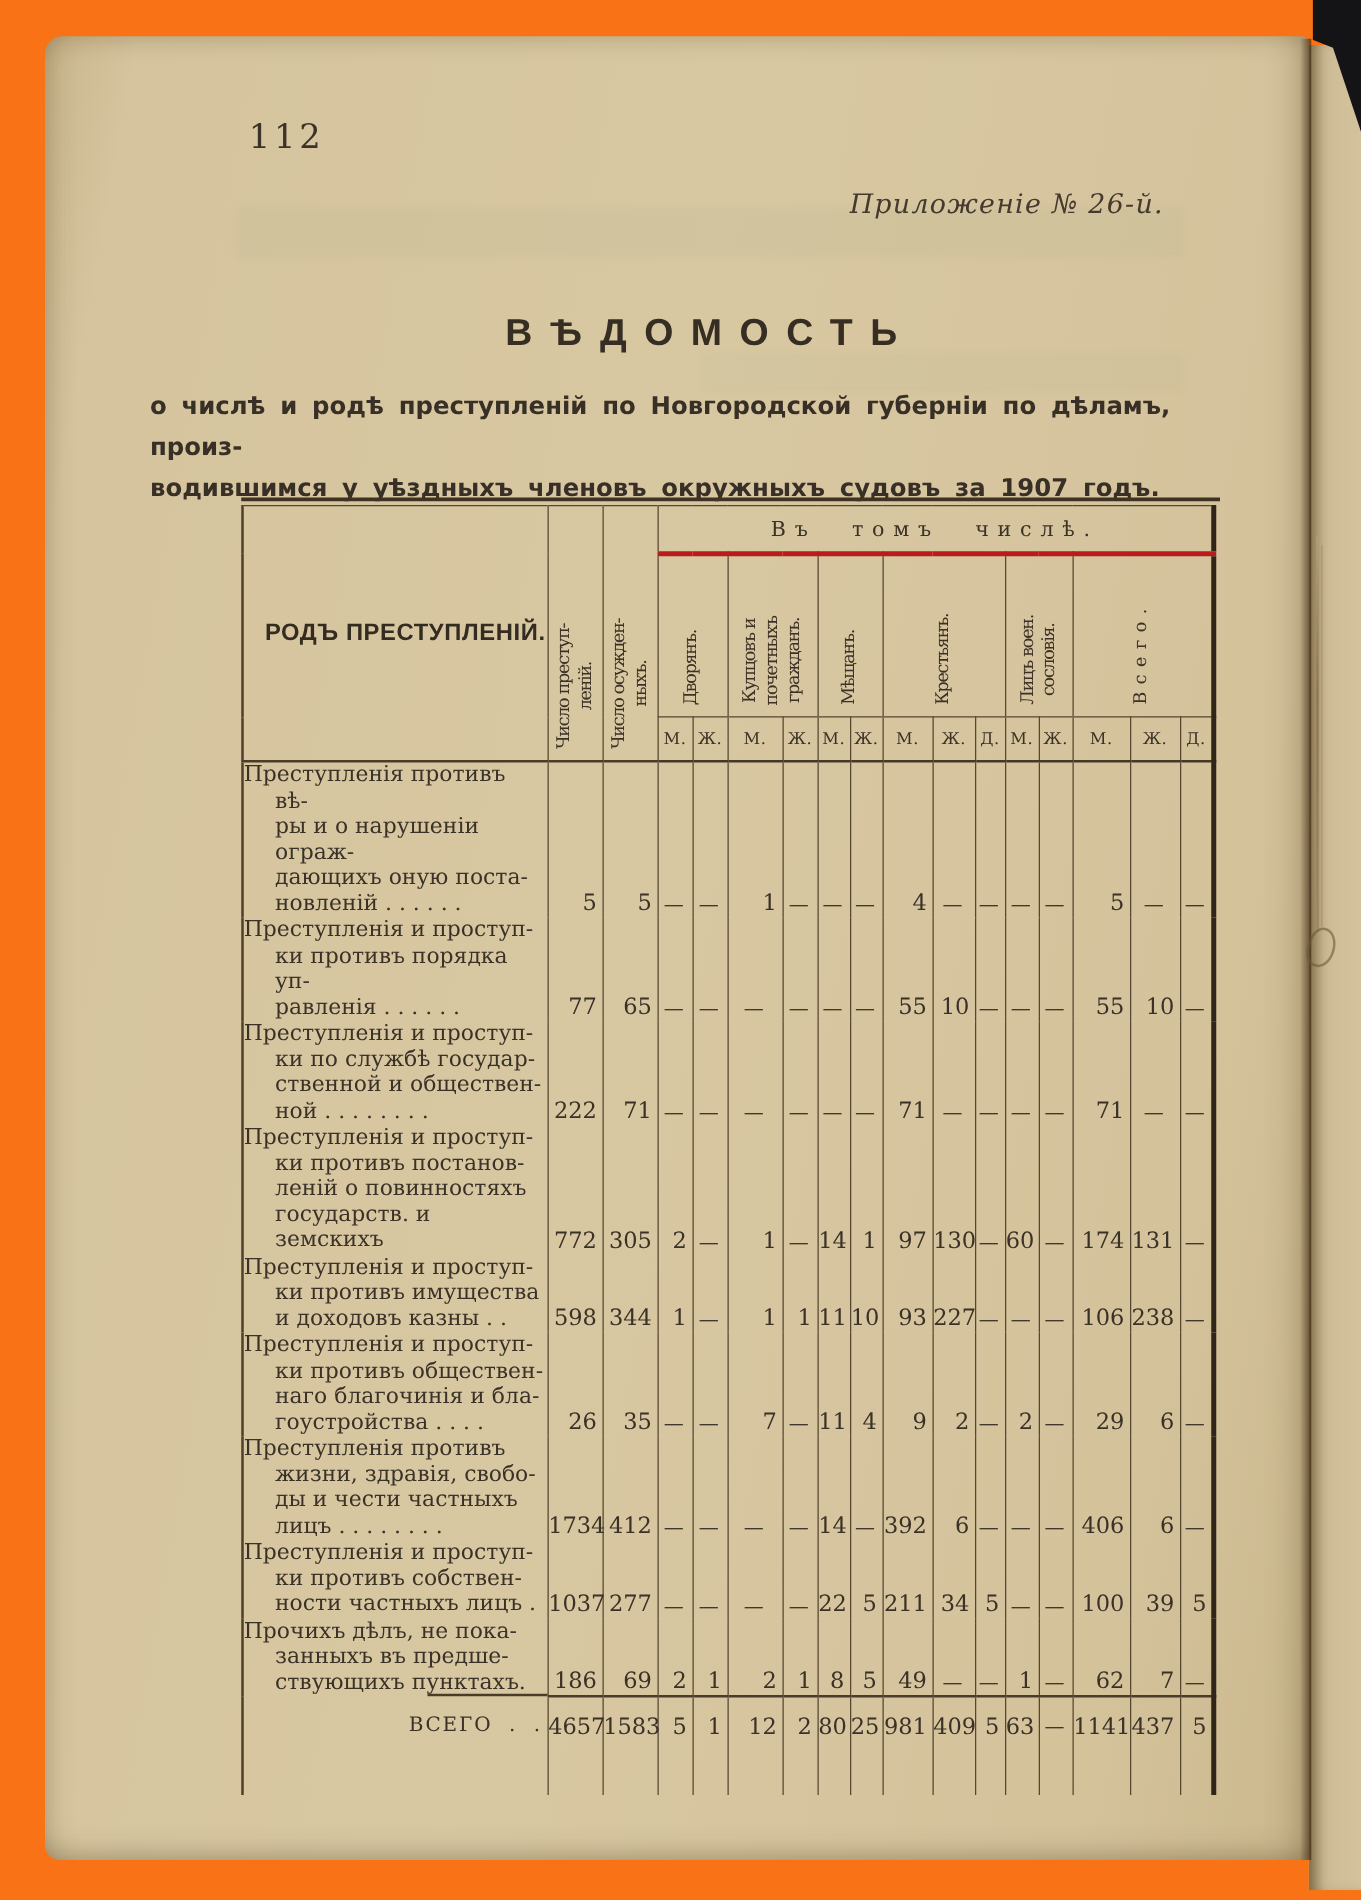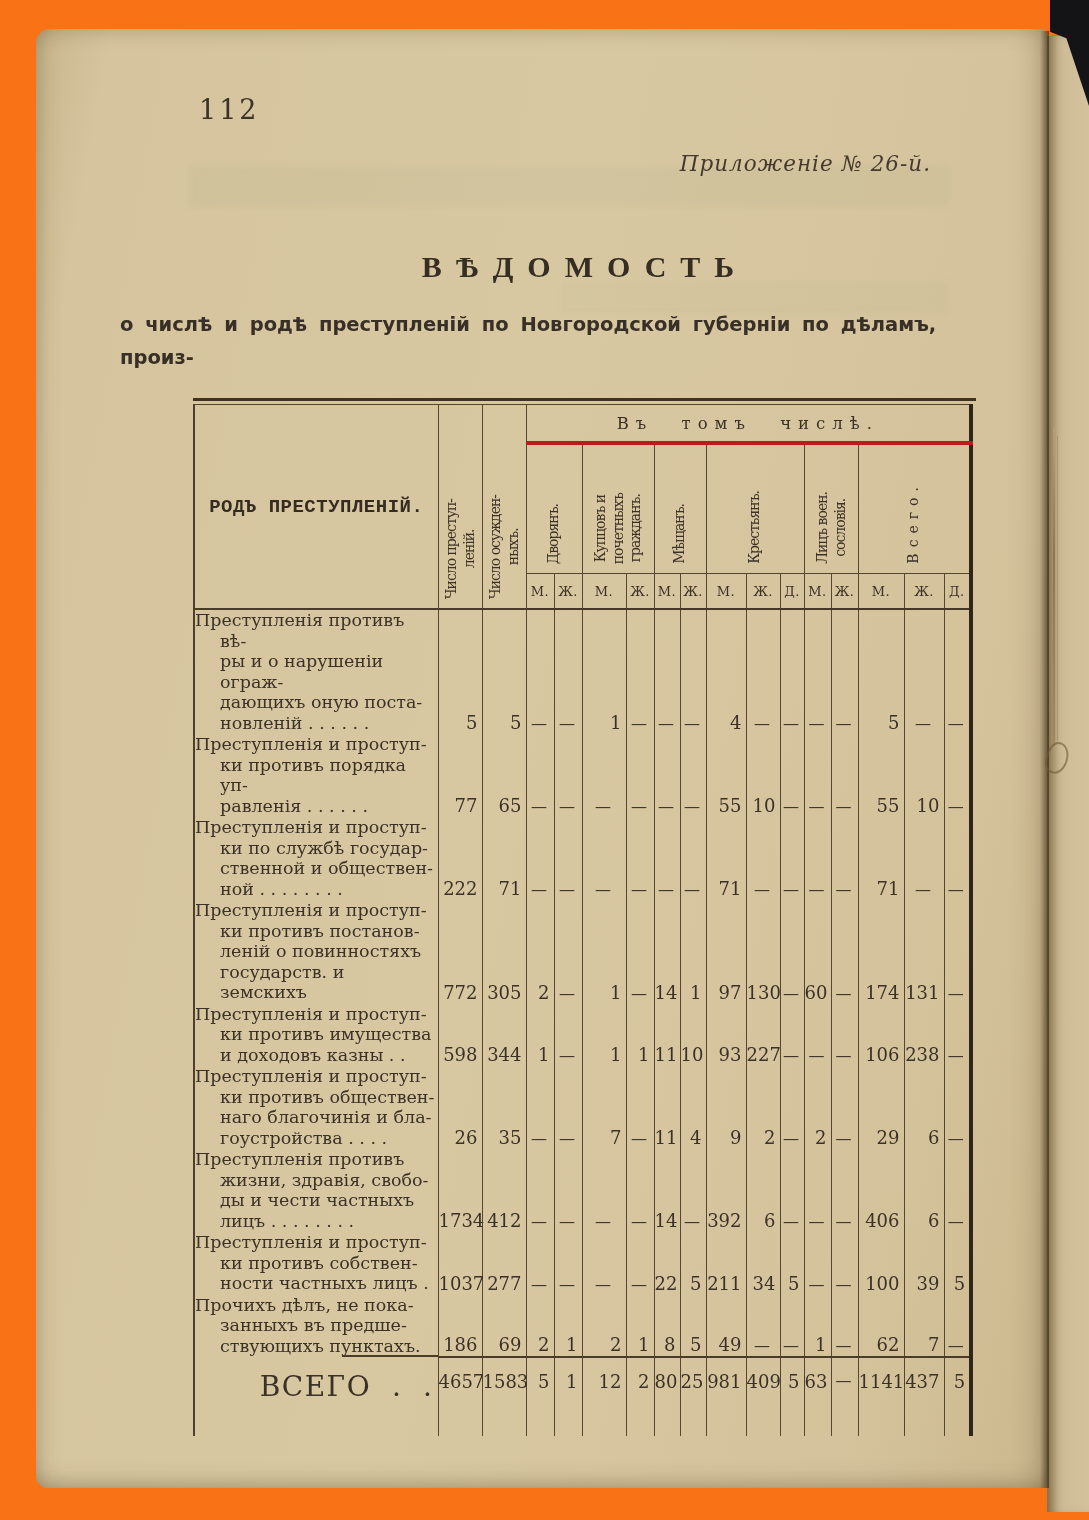--- a/index.html
+++ b/index.html
@@ -25,54 +25,54 @@
   .thread:after{content:'';position:absolute;left:7px;top:8px;width:1px;height:96%;
         background:#a9936c;}
   .thread-knot{position:absolute;left:1046px;top:742px;width:18px;height:28px;
         border:2px solid rgba(110,88,55,.8);border-radius:50% 60% 55% 50%;
         transform:rotate(18deg);opacity:.75;}
   .ghost{position:absolute;background:rgba(168,170,128,.12);filter:blur(3px);border-radius:3px;}
 
   .pagenum{position:absolute;left:199px;top:94px;font-size:27px;letter-spacing:3px;color:#3b3228;}
   .annotation{position:absolute;right:158px;top:151px;font-style:italic;font-size:21.5px;
         letter-spacing:1px;color:#443a2e;}
-  .title{position:absolute;left:170px;top:250px;width:830px;text-align:center;
-        font-family:Liberation Serif, serif;font-weight:bold;font-size:30px;
+  .title{position:absolute;left:153px;top:250px;width:830px;text-align:center;
+        font-family:Liberation Sans, sans-serif;font-weight:bold;font-size:30px;
         letter-spacing:14px;color:#362d23;}
   .subtitle{position:absolute;left:120px;top:308px;width:890px;text-align:left;
         font-family:"DejaVu Sans", sans-serif;font-weight:bold;font-size:19.5px;
         line-height:33px;word-spacing:5px;color:#38302б;color:#383026;}
 
   .tablewrap{position:absolute;left:193px;top:398px;width:783px;
         border-top:3px solid #3e3323;padding-top:3px;}
   table.main{border-collapse:collapse;table-layout:fixed;width:777px;
         border-top:1px solid #55462f;border-left:2px solid #4e402c;border-right:4px solid #2f2619;}
   th,td{margin:0;font-weight:normal;}
   .line-l{border-left:1px solid #55462f;}
-  th.lblhead{vertical-align:middle;text-align:center;
-        font-family:Liberation Mono, monospace;font-weight:bold;font-size:19px;
+  th.lblhead{vertical-align:middle;text-align:right;
+        font-family:Liberation Sans, sans-serif;font-weight:bold;font-size:19px;
         letter-spacing:.5px;color:#342b21;border-bottom:2px solid #4a3c29;}
   th.vcol{vertical-align:bottom;text-align:center;border-bottom:2px solid #4a3c29;}
   th.spanhdr{height:34px;text-align:center;vertical-align:middle;font-size:16.5px;
         letter-spacing:7px;word-spacing:16px;border-bottom:4px solid #b91c1c;color:#3b3126;}
   tr.h2row th{height:126px;vertical-align:bottom;text-align:center;border-bottom:1px solid #55462f;}
   tr.h3row th{height:32px;text-align:center;vertical-align:middle;font-size:13px;
         letter-spacing:.5px;border-bottom:2px solid #4538260;border-bottom:2px solid #453826;color:#3b3126;}
   .vh{display:inline-block;writing-mode:vertical-rl;transform:rotate(180deg);
         white-space:pre-line;font-size:14px;line-height:17.5px;letter-spacing:-1px;
         padding:4px 0 6px 0;color:#3b3126;}
   .vh.wide{letter-spacing:6px;}
   td.lbl{vertical-align:bottom;font-size:17.5px;line-height:20.5px;white-space:pre-line;
         padding:0 2px 1px 25px;text-indent:-25px;color:#3a3127;}
   td.num{vertical-align:bottom;text-align:right;font-size:18px;padding:0 4px 1px 0;color:#3a3127;}
   td.num.dash{text-align:center;padding-right:2px;font-size:16px;}
   tr.firstrow td{}
   tr.totalrow td{height:64px;vertical-align:top;padding-top:13px;}
   tr.totalrow td.num{border-top:2px solid #4a3c29;}
-  tr.totalrow td.tlbl{position:relative;text-align:right;font-size:28px;letter-spacing:1.5px;
+  tr.totalrow td.tlbl{position:relative;text-align:right;font-size:16px;letter-spacing:1.5px;
         padding-right:4px;white-space:pre;}
   tr.totalrow td.tlbl:before{content:'';position:absolute;top:-2px;right:0;width:96px;height:2px;
         background:#4a3c29;}
 </style>
 </head>
 <body>
 
 <div class="scene">
   <div class="page"></div>
   <div class="adjacent"></div>
@@ -80,21 +80,21 @@
   <div class="corner-notch"></div>
   <div class="thread"></div>
   <div class="thread-knot"></div>
   <div class="ghost" style="left:190px;top:166px;width:758px;height:40px;"></div>
   <div class="ghost" style="left:560px;top:282px;width:388px;height:32px;opacity:.7;"></div>
 
   <div class="pagenum">112</div>
   <div class="annotation">Приложеніе № 26-й.</div>
   <div class="title">ВѢДОМОСТЬ</div>
   <div class="subtitle"><span>о числѣ и родѣ преступленій по  Новгородской губерніи по дѣламъ, произ-</span><br>
-    </div>
+    <span>водившимся у уѣздныхъ членовъ окружныхъ судовъ за 1907 годъ.</span></div>
 
   <div class="tablewrap">
     <table class="main">
       <colgroup>
         <col style="width:244px">
           <col style="width:44px">
           <col style="width:44px">
         <col style="width:28px">
           <col style="width:28px">
           <col style="width:44px">

